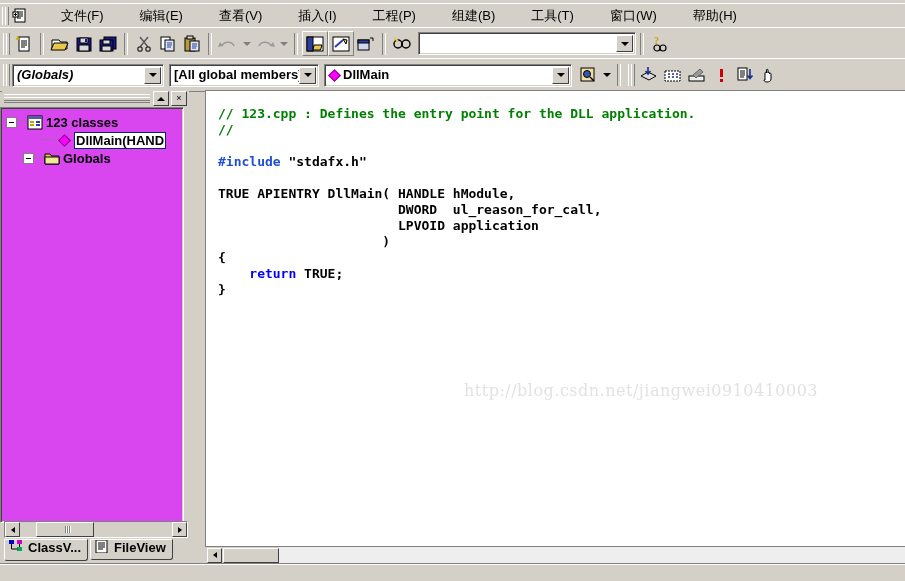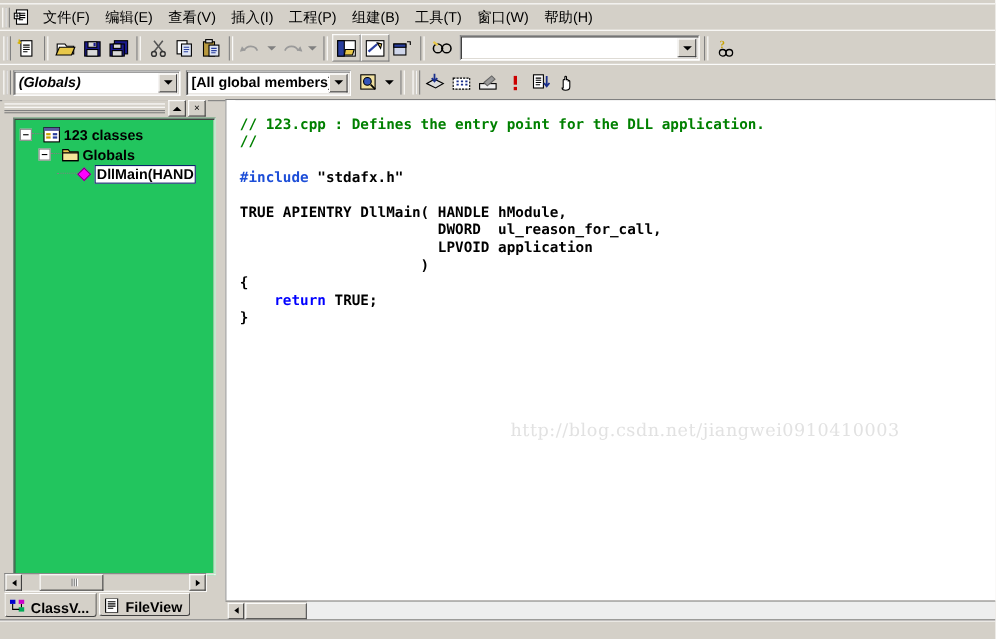--- a/index.html
+++ b/index.html
@@ -13,21 +13,21 @@
   #app{position:relative;width:905px;height:581px;background:#d4d0c8;}
 
   
   #menubar{position:absolute;left:0;top:3px;width:905px;height:24px;background:#d4d0c8;
            border-top:1px solid #ffffff;display:flex;align-items:center;}
   #menubar .grip{width:7px;height:20px;margin-left:1px;margin-right:2px;position:relative;}
   #menubar .grip:before,#menubar .grip:after{content:"";position:absolute;top:1px;height:18px;width:2px;border-left:1px solid #ffffff;border-right:1px solid #808080;}
   #menubar .grip:before{left:1px;}
   #menubar .grip:after{left:4px;}
   .mdi-icon{width:16px;height:16px;margin:0 4px 0 2px;position:relative;flex:0 0 auto;}
-  .menu-item{padding:2px 7px 3px 7px;font-size:13px;line-height:15px;white-space:nowrap;color:#000;}
+  .menu-item{padding:2px 7px 3px 7px;font-size:13px;line-height:15px;white-space:nowrap;color:#000;margin-left:22px;}
 
   
   .tbrow{position:absolute;left:0;background:#d4d0c8;display:flex;align-items:center;}
   #tb1{top:27px;width:905px;height:31px;border-top:1px solid #ffffff;}
   #tb2{top:58px;width:905px;height:32px;border-top:1px solid #ffffff;border-bottom:1px solid #808080;}
   .tgrip{width:8px;height:24px;position:relative;flex:0 0 auto;margin:0 2px 0 2px;}
   .tgrip:before,.tgrip:after{content:"";position:absolute;top:1px;height:22px;width:2px;border-left:1px solid #ffffff;border-right:1px solid #808080;}
   .tgrip:before{left:1px}.tgrip:after{left:4px}
   .tsep{width:2px;height:22px;border-left:1px solid #808080;border-right:1px solid #ffffff;margin:0 4px;flex:0 0 auto;}
   .tbtn{width:24px;height:23px;position:relative;flex:0 0 auto;display:flex;align-items:center;justify-content:center;}
@@ -50,21 +50,21 @@
   
   #wsbar{position:absolute;left:2px;top:91px;width:187px;height:15px;background:#d4d0c8;display:flex;align-items:center;}
   #wsbar .hgrip{flex:1 1 auto;height:7px;margin-left:2px;margin-right:3px;
                 border-top:1px solid #ffffff;border-bottom:1px solid #808080;position:relative;}
   #wsbar .hgrip:after{content:"";position:absolute;left:0;right:0;top:2px;height:2px;border-top:1px solid #ffffff;border-bottom:1px solid #808080;}
   .minibtn{width:14px;height:13px;background:#d4d0c8;margin-right:2px;position:relative;
            border-top:1px solid #ffffff;border-left:1px solid #ffffff;border-right:1px solid #404040;border-bottom:1px solid #404040;
            display:flex;align-items:center;justify-content:center;font-size:9px;line-height:9px;font-family:"Liberation Sans",sans-serif;}
   .up-tri{width:0;height:0;border-left:4px solid transparent;border-right:4px solid transparent;border-bottom:4px solid #000;}
 
-  #treepane{position:absolute;left:12px;top:107px;width:182px;height:414px;background:#22c55e;
+  #treepane{position:absolute;left:0;top:107px;width:182px;height:414px;background:#d946ef;
             border:1px solid;border-color:#808080 #ffffff #ffffff #808080;
             box-shadow:inset 1px 1px 0 #404040, inset -1px -1px 0 #d4d0c8;overflow:hidden;}
   .trow{display:flex;align-items:center;height:18px;white-space:nowrap;font-size:13px;font-weight:bold;}
   .tgl{width:9px;height:9px;background:#fff;border:1px solid #808080;margin-right:0;position:relative;flex:0 0 auto;}
   .tgl:before{content:"";position:absolute;left:2px;top:4px;width:5px;height:1px;background:#000;}
   .dots{width:10px;height:1px;border-top:1px dotted #808080;flex:0 0 auto;}
   .sel-label{background:#ffffff;border:1px solid #0a246a;padding:0 1px;}
 
   
   .ico{width:16px;height:15px;position:relative;flex:0 0 auto;margin-right:3px;}
@@ -73,21 +73,21 @@
   #treehs{position:absolute;left:4px;top:521px;width:182px;height:15px;background:#d4d0c8;display:flex;align-items:center;
           border:1px solid;border-color:#808080 #ffffff #ffffff #808080;}
   .sbtn{width:13px;height:13px;background:#d4d0c8;border-top:1px solid #ffffff;border-left:1px solid #ffffff;border-right:1px solid #404040;border-bottom:1px solid #404040;display:flex;align-items:center;justify-content:center;flex:0 0 auto;}
   .lt{width:0;height:0;border-top:3px solid transparent;border-bottom:3px solid transparent;border-right:4px solid #000;}
   .rt{width:0;height:0;border-top:3px solid transparent;border-bottom:3px solid transparent;border-left:4px solid #000;}
   .sthumb{height:13px;background:#d4d0c8;border-top:1px solid #ffffff;border-left:1px solid #ffffff;border-right:1px solid #404040;border-bottom:1px solid #404040;display:flex;align-items:center;justify-content:center;flex:0 0 auto;}
   .grip3{width:1px;height:7px;background:#808080;box-shadow:2px 0 0 #808080, 4px 0 0 #808080, 1px 0 0 #fff, 3px 0 0 #fff, 5px 0 0 #fff;}
 
   
   #tabs{position:absolute;left:4px;top:539px;height:21px;display:flex;align-items:flex-start;}
-  .tab{height:19px;display:flex;align-items:flex-end;padding:0 6px 0 4px;background:#d4d0c8;font-size:13px;font-weight:bold;
+  .tab{height:19px;display:flex;align-items:flex-start;padding:0 6px 0 4px;background:#d4d0c8;font-size:13px;font-weight:bold;
        border-top:1px solid #ffffff;border-left:1px solid #ffffff;border-right:1px solid #404040;border-bottom:1px solid #404040;
        border-radius:0 0 3px 3px;margin-right:2px;white-space:nowrap;}
   .tab.active{height:20px;}
 
   
   #editor{position:absolute;left:205px;top:90px;width:700px;height:455px;background:#ffffff;
           border-top:1px solid #808080;border-left:1px solid #808080;}
   #edmargin{position:absolute;left:0;top:0;width:8px;height:100%;background:#ffffff;border-right:0;}
   #code{position:absolute;left:12px;top:2px;white-space:pre;
         font-family:"DejaVu Sans Mono","Liberation Mono",monospace;font-size:13px;line-height:16px;font-weight:bold;color:#000000;}
@@ -268,20 +268,27 @@
         </div>
     </div>
 
     <div class="combo" style="width:148px;margin-left:5px;">
       <div class="ctext" style="width:126px;">[All global members]</div>
       <div class="cbtn">
           <i></i>
         </div>
     </div>
 
+    <div class="combo" style="width:246px;margin-left:5px;">
+      <span class="diamond"></span>
+      <div class="ctext" style="width:206px;padding-left:0;">DllMain</div>
+      <div class="cbtn">
+          <i></i>
+        </div>
+    </div>
 
     <div class="tbtn" style="margin-left:4px">
       <svg width="18" height="18" viewBox="0 0 18 18">
         <rect x="2" y="2" width="13" height="13" fill="#f0e0a0" stroke="#000"></rect>
         <circle cx="8" cy="8" r="3.5" fill="#3355bb" stroke="#000"></circle>
         <path d="M11 11l4 4" stroke="#000" stroke-width="1.6"></path>
       </svg>
     </div>
     <div class="arrow-btn">
         <span class="dn"></span>
@@ -346,36 +353,36 @@
           <rect x="1" y="1" width="14" height="3" fill="#5a5a9e"></rect>
           <rect x="3" y="6" width="4" height="2" fill="#c8a200"></rect>
           <rect x="3" y="9" width="4" height="2" fill="#c8a200"></rect>
           <rect x="9" y="6" width="4" height="2" fill="#2a3f9e"></rect>
           <rect x="9" y="9" width="4" height="2" fill="#2a3f9e"></rect>
         </svg>
       </span>
       <span>123 classes</span>
     </div>
 
+    <div class="trow" style="padding-left:39px;">
+      <span class="dots" style="width:18px"></span>
+      <span class="diamond" style="margin:0 5px 0 2px"></span>
+      <span class="sel-label">DllMain(HAND</span>
+    </div>
+
     <div class="trow" style="padding-left:22px;">
       <span class="tgl"></span>
       <span class="dots"></span>
       <span class="ico">
         <svg width="16" height="15" viewBox="0 0 16 15">
           <path d="M1 3h5l1.5 2H15v8H1z" fill="#e8c84a" stroke="#000"></path>
           <path d="M1 6h14v7H1z" fill="#f5e79a" stroke="#000"></path>
         </svg>
       </span>
       <span>Globals</span>
-    </div>
-
-    <div class="trow" style="padding-left:39px;">
-      <span class="dots" style="width:18px"></span>
-      <span class="diamond" style="margin:0 5px 0 2px"></span>
-      <span class="sel-label">DllMain(HAND</span>
     </div>
   </div>
 
   <div id="treehs">
     <div class="sbtn">
         <span class="lt"></span>
       </div>
     <div class="sthumb" style="width:56px;margin-left:16px;">
         <span class="grip3"></span>
       </div>

